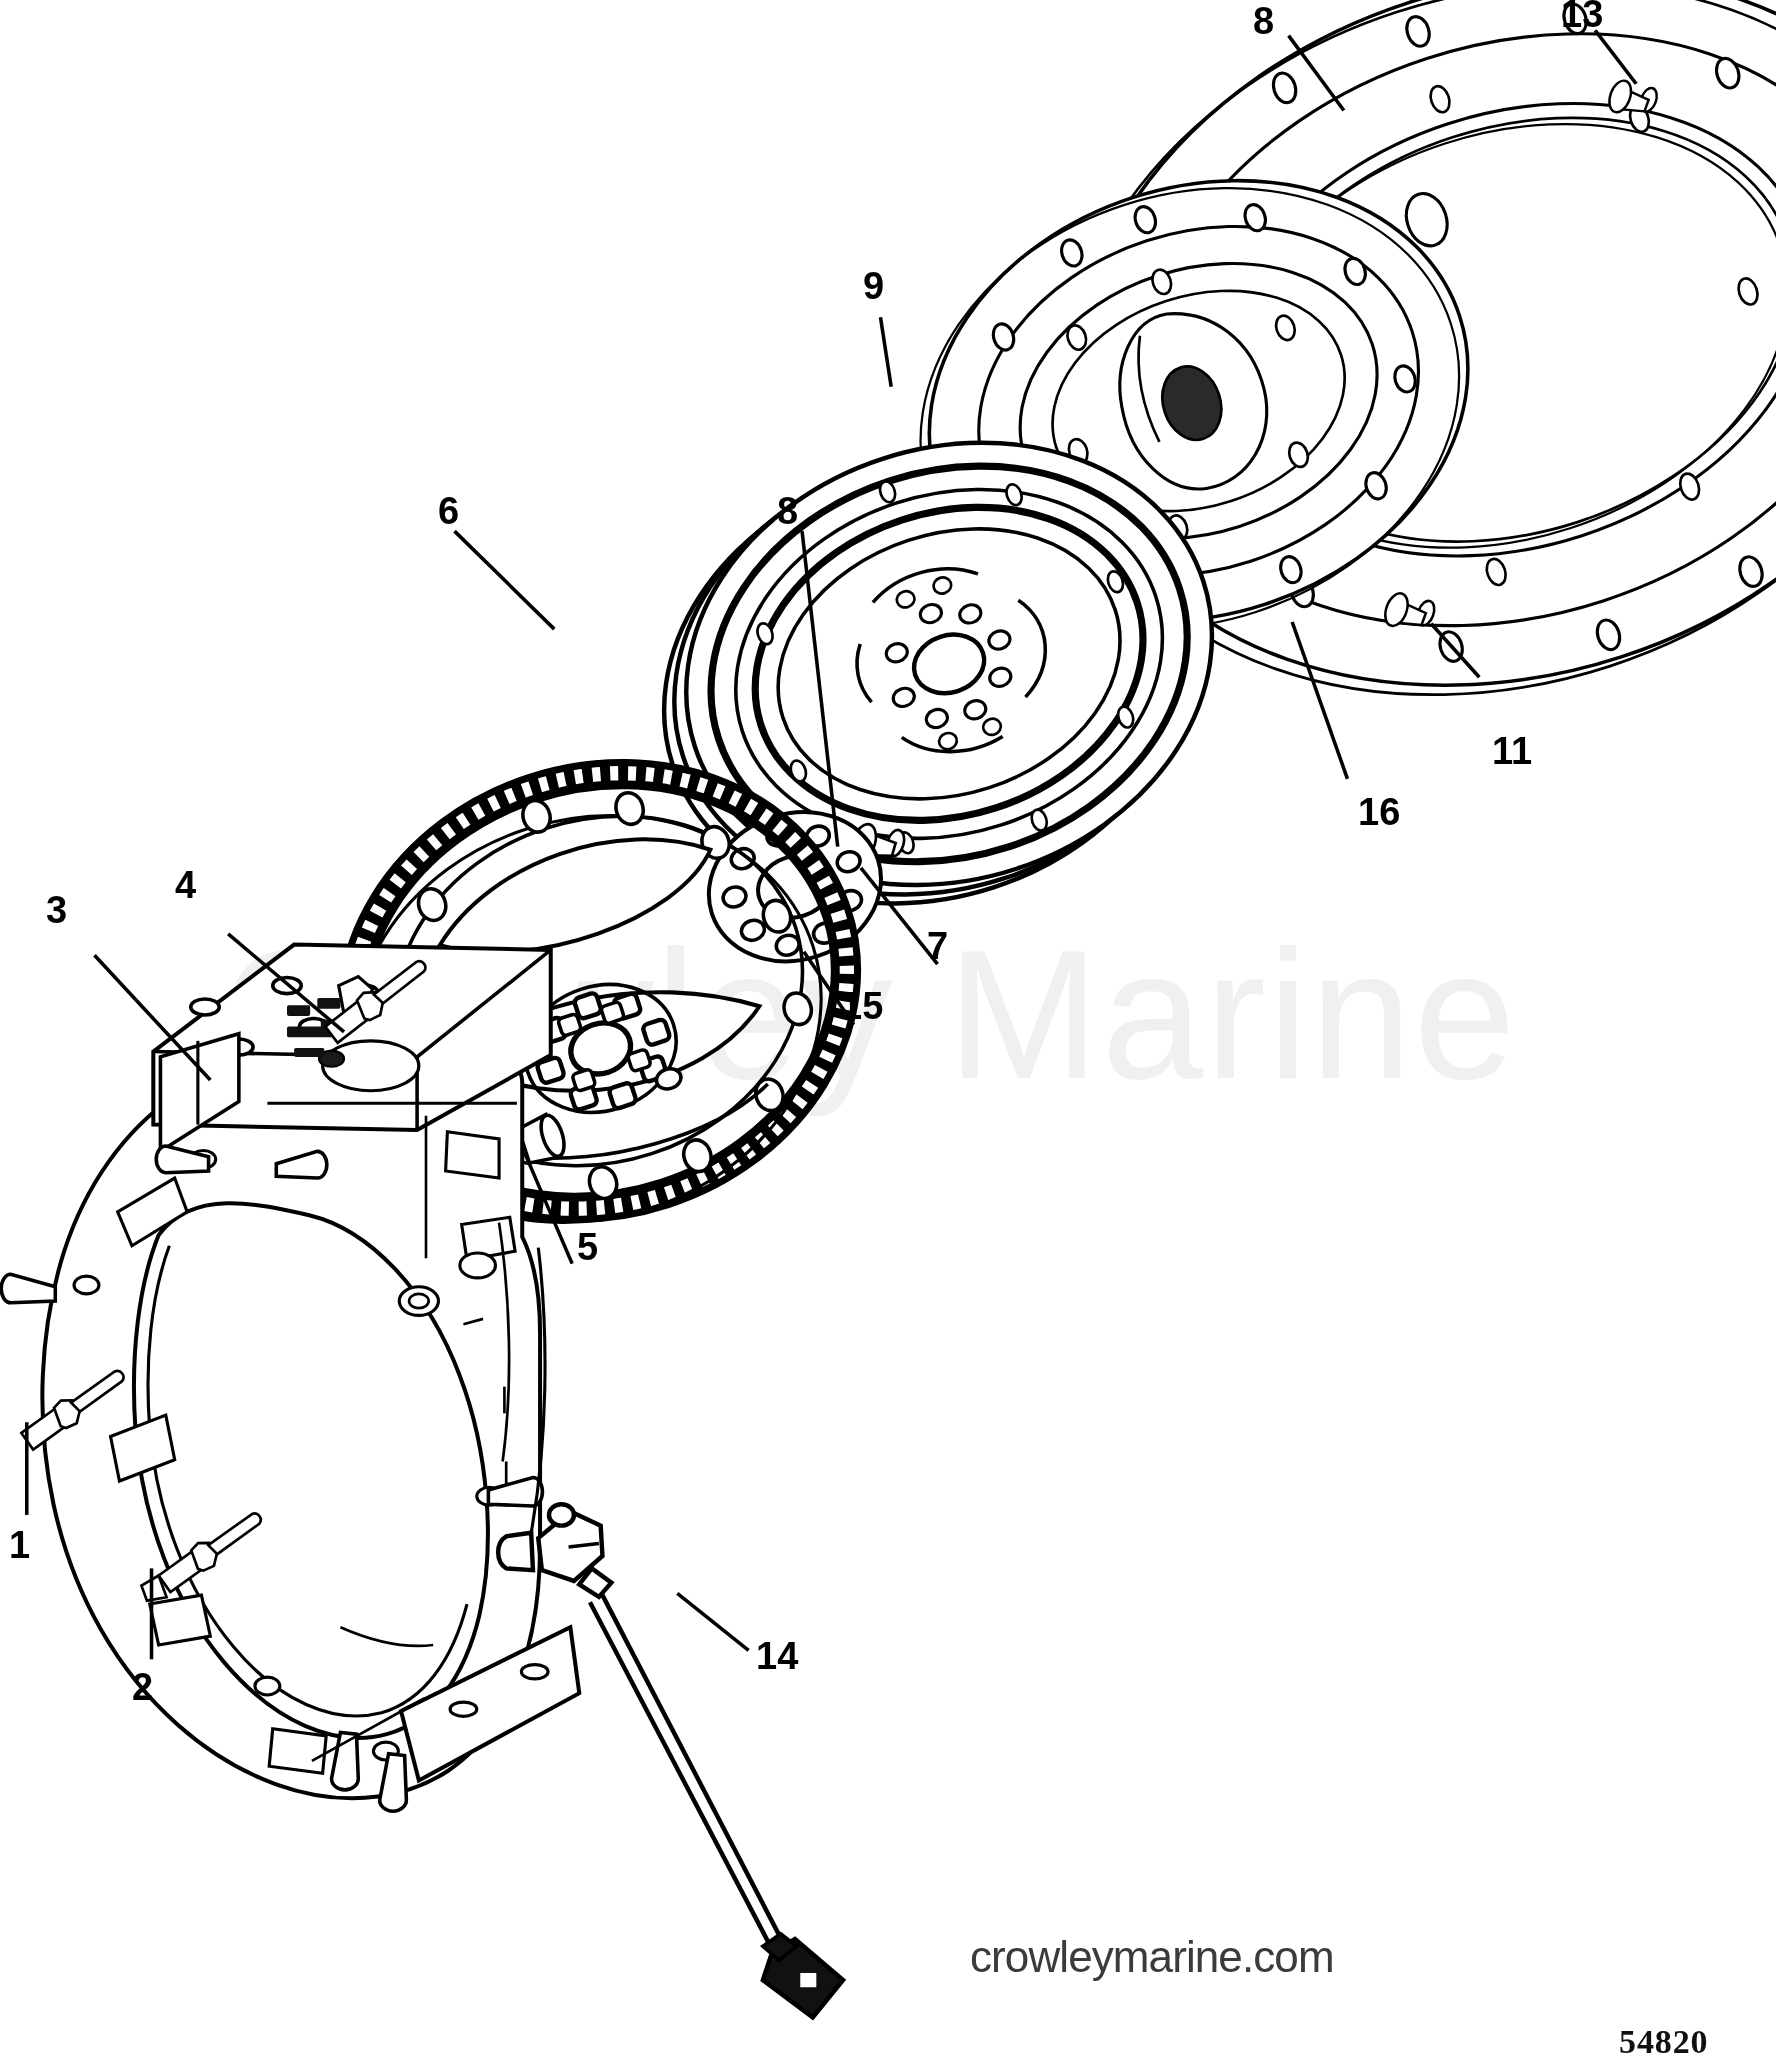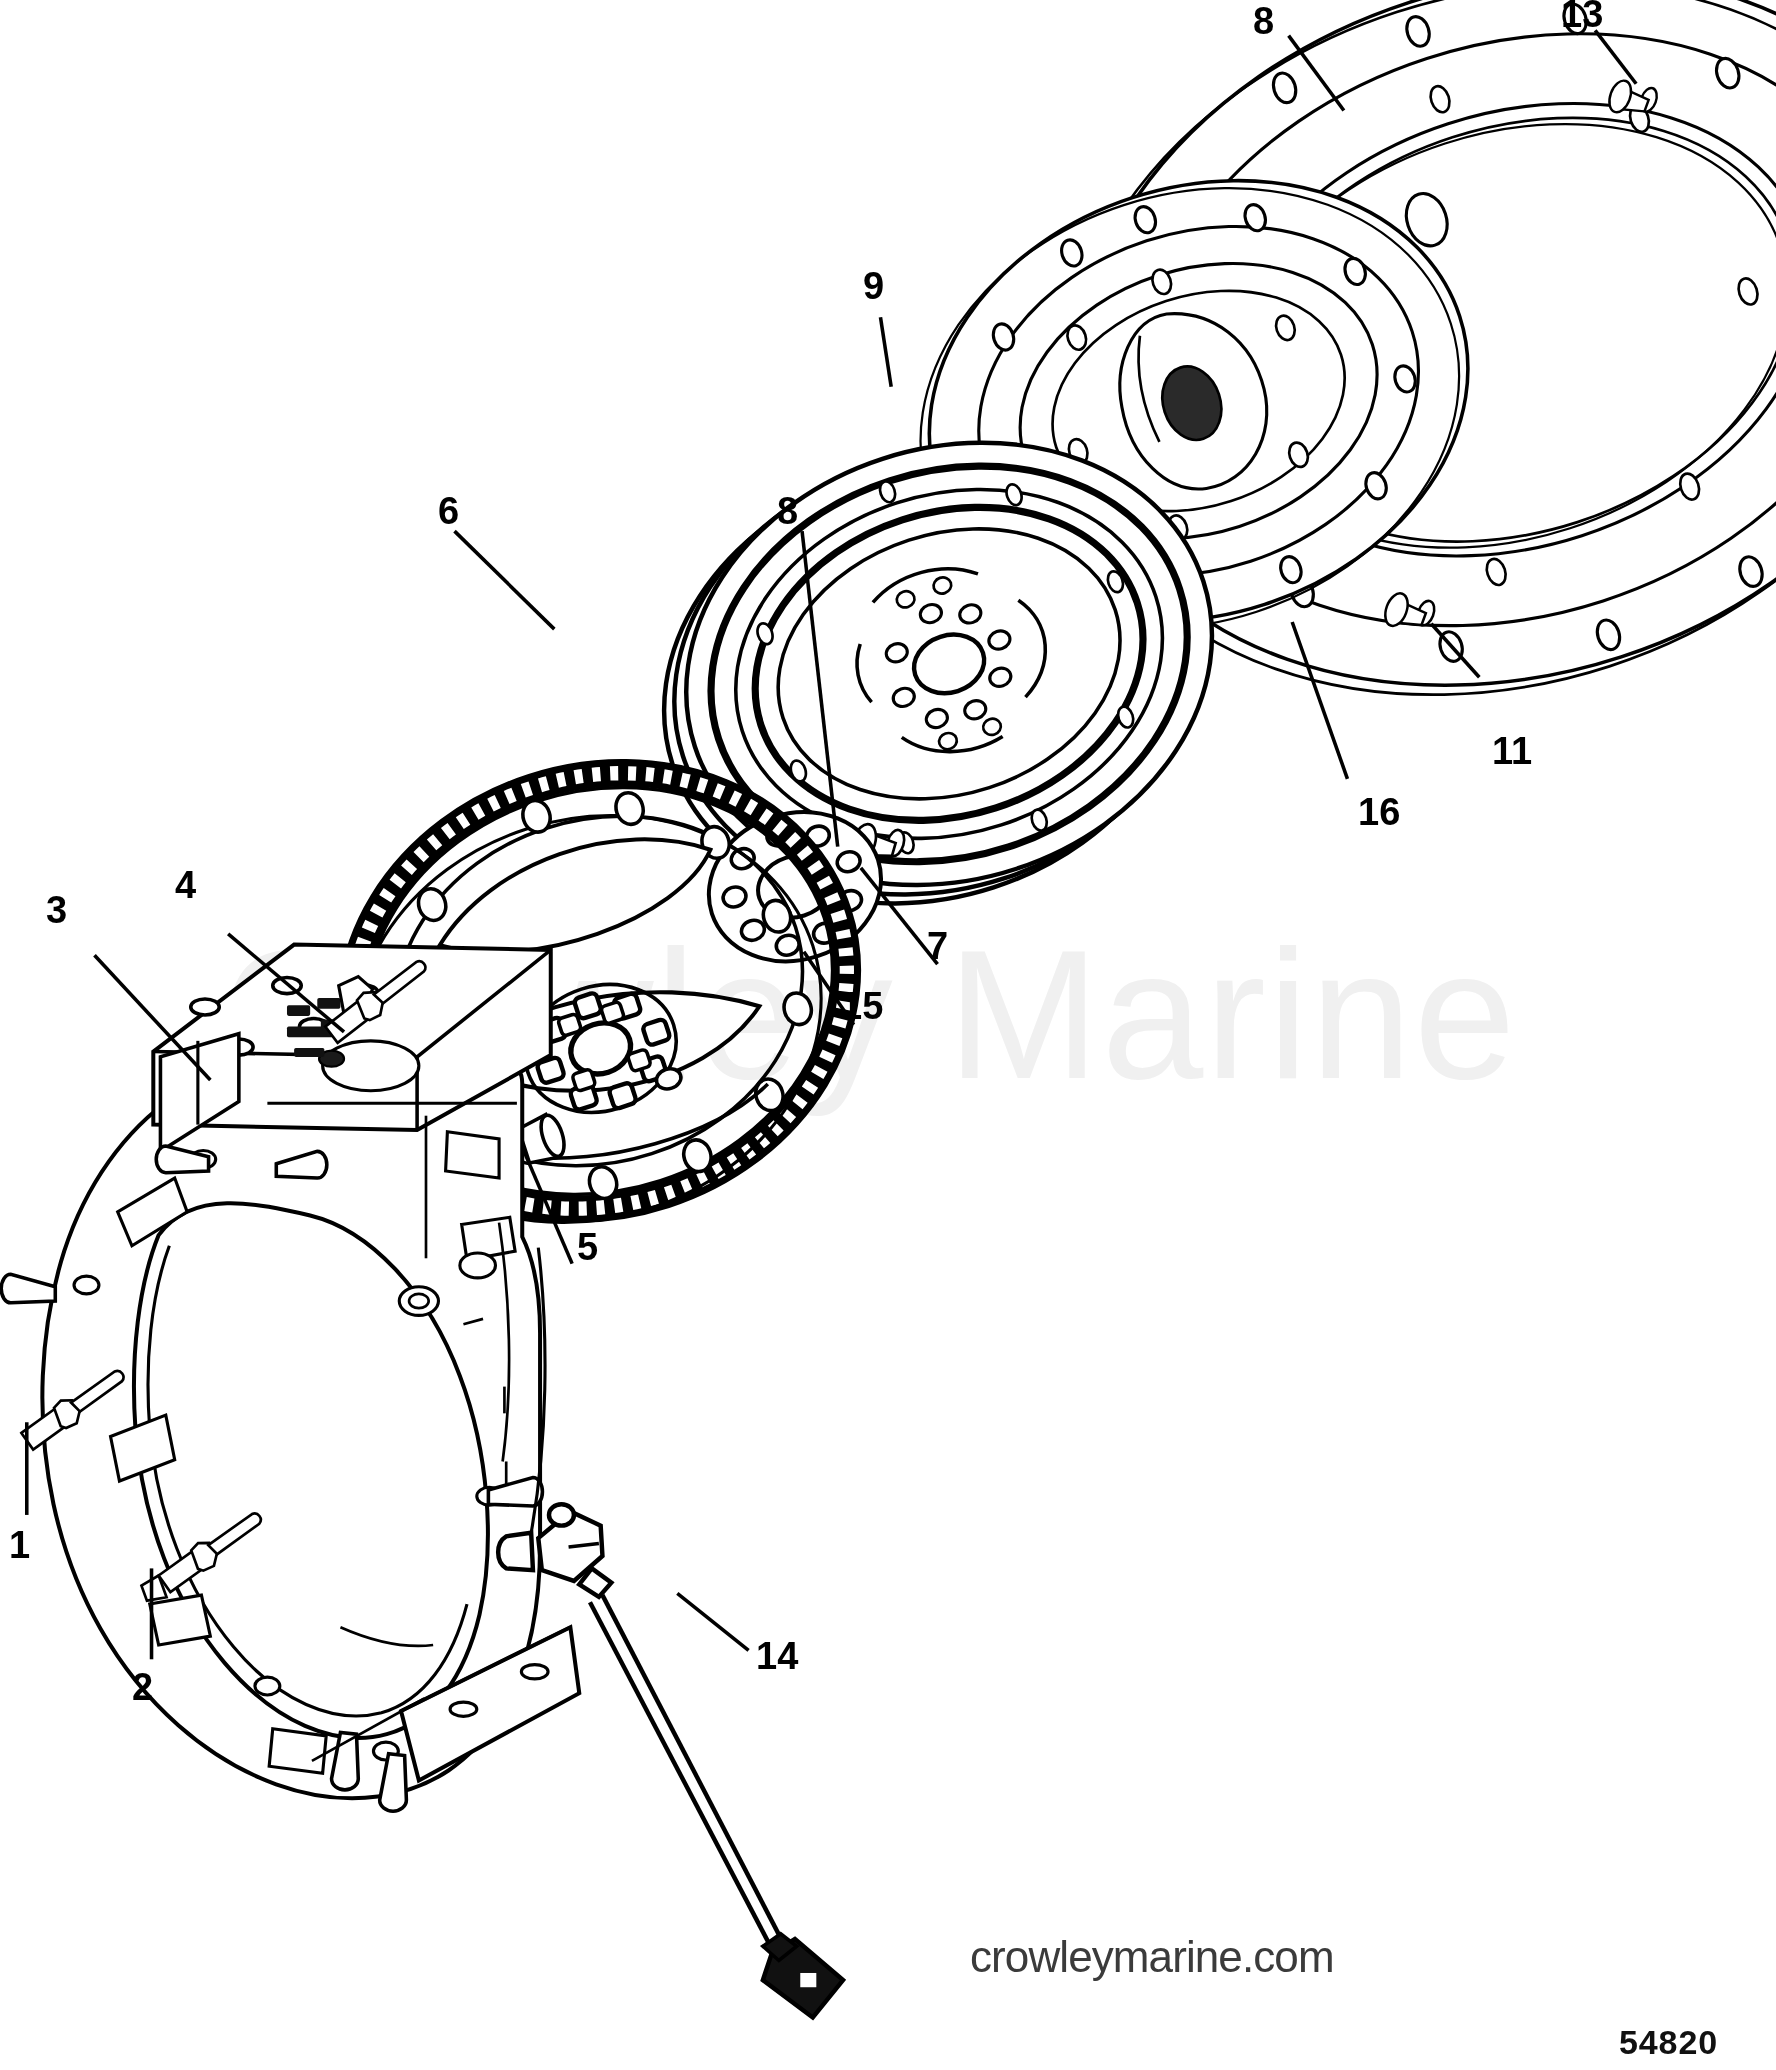--- a/index.html
+++ b/index.html
@@ -7,21 +7,21 @@
   body{width:1777px;height:2071px;position:relative;overflow:hidden;
        font-family:"Liberation Sans", sans-serif;color:#111;}
   #stage{position:absolute;inset:0;width:1777px;height:2071px;}
   svg#art{position:absolute;left:0;top:0;width:1777px;height:2071px;}
   .wm-big{position:absolute;left:221px;top:909px;width:1337px;text-align:left;
           font-family:"Liberation Sans", sans-serif;font-size:183px;font-weight:400;
           color:#f0f0f0;letter-spacing:1.8px;white-space:nowrap;user-select:none;}
   .brand{position:absolute;left:970px;top:1932px;font-size:44px;color:#3b3b3b;
          font-family:"Liberation Sans", sans-serif;letter-spacing:-0.9px;white-space:nowrap;}
   .partnum{position:absolute;left:1619px;top:2023px;font-size:34px;font-weight:700;
-           color:#111;font-family:Liberation Sans, sans-serif;letter-spacing:0.9px;}
+           color:#111;font-family:Liberation Serif, serif;letter-spacing:0.9px;}
   .callout{position:absolute;font-size:38px;font-weight:700;color:#000;
            font-family:"Liberation Sans", sans-serif;line-height:1;white-space:nowrap;}
 </style>
 </head>
 <body>
 
 <div id="stage">
 
   <div class="wm-big">Crowley Marine</div>
 

